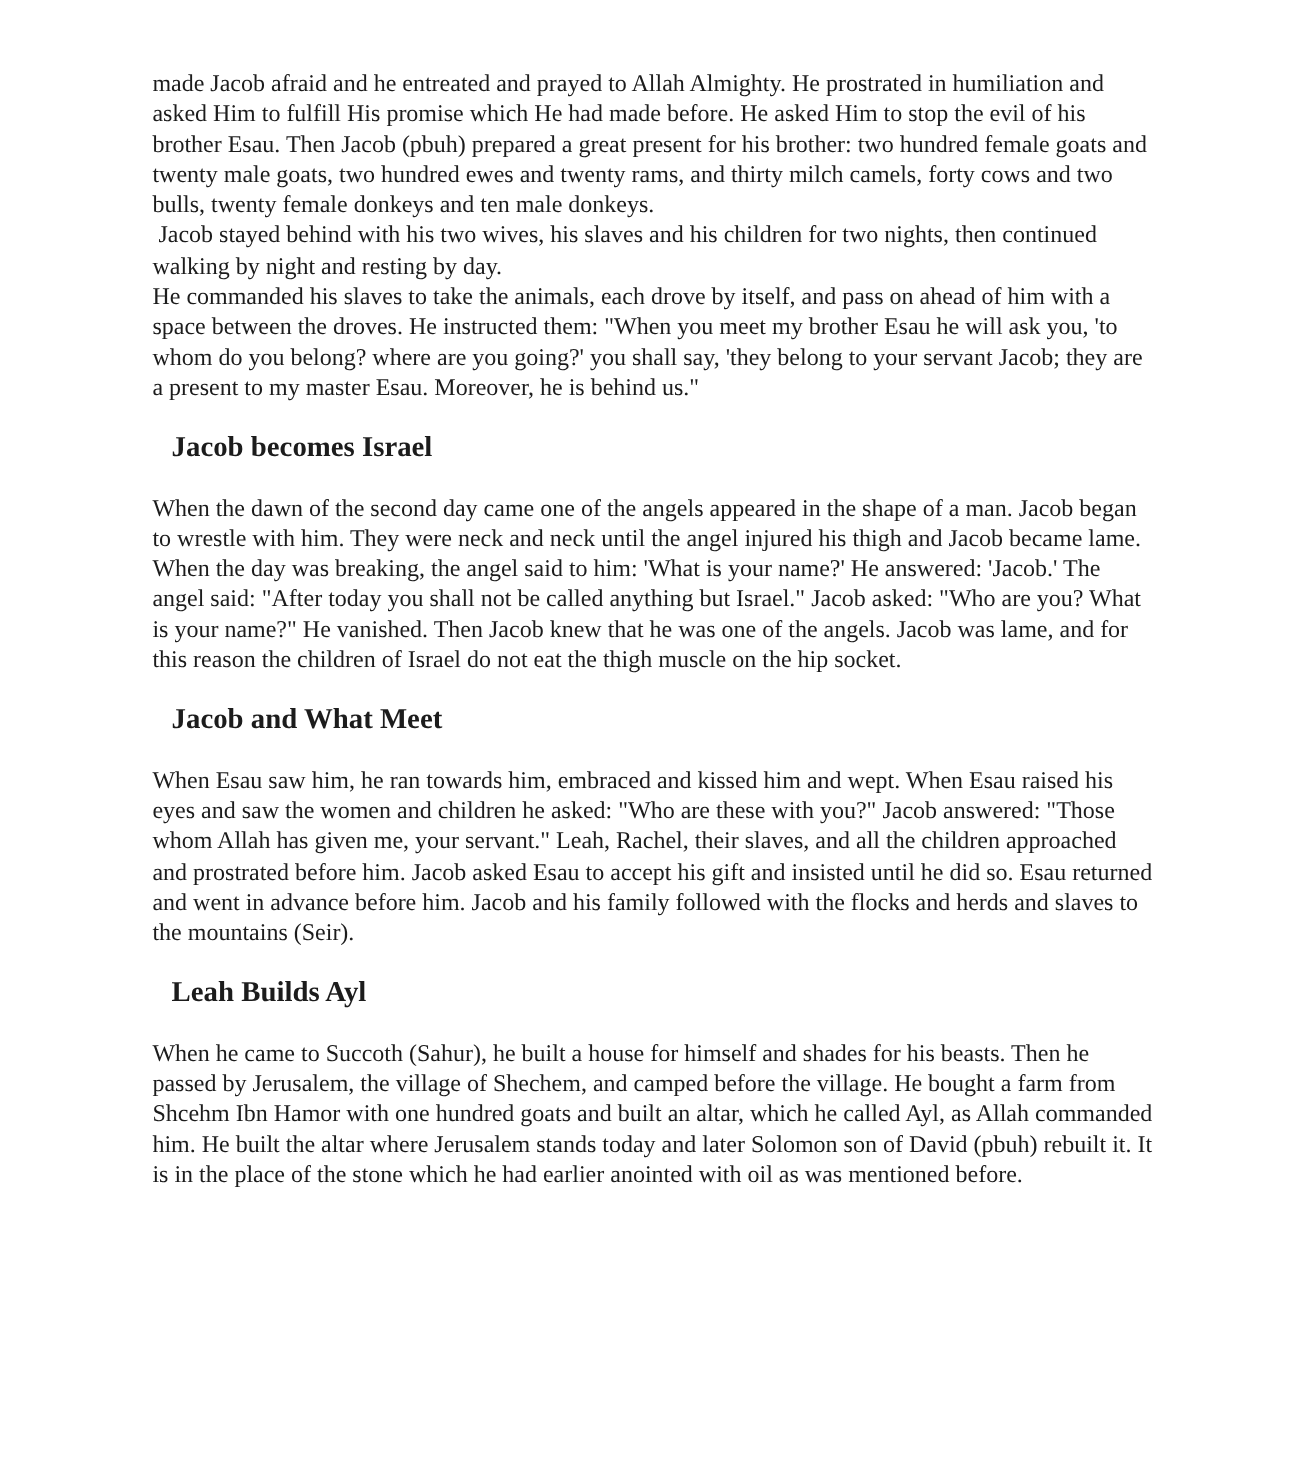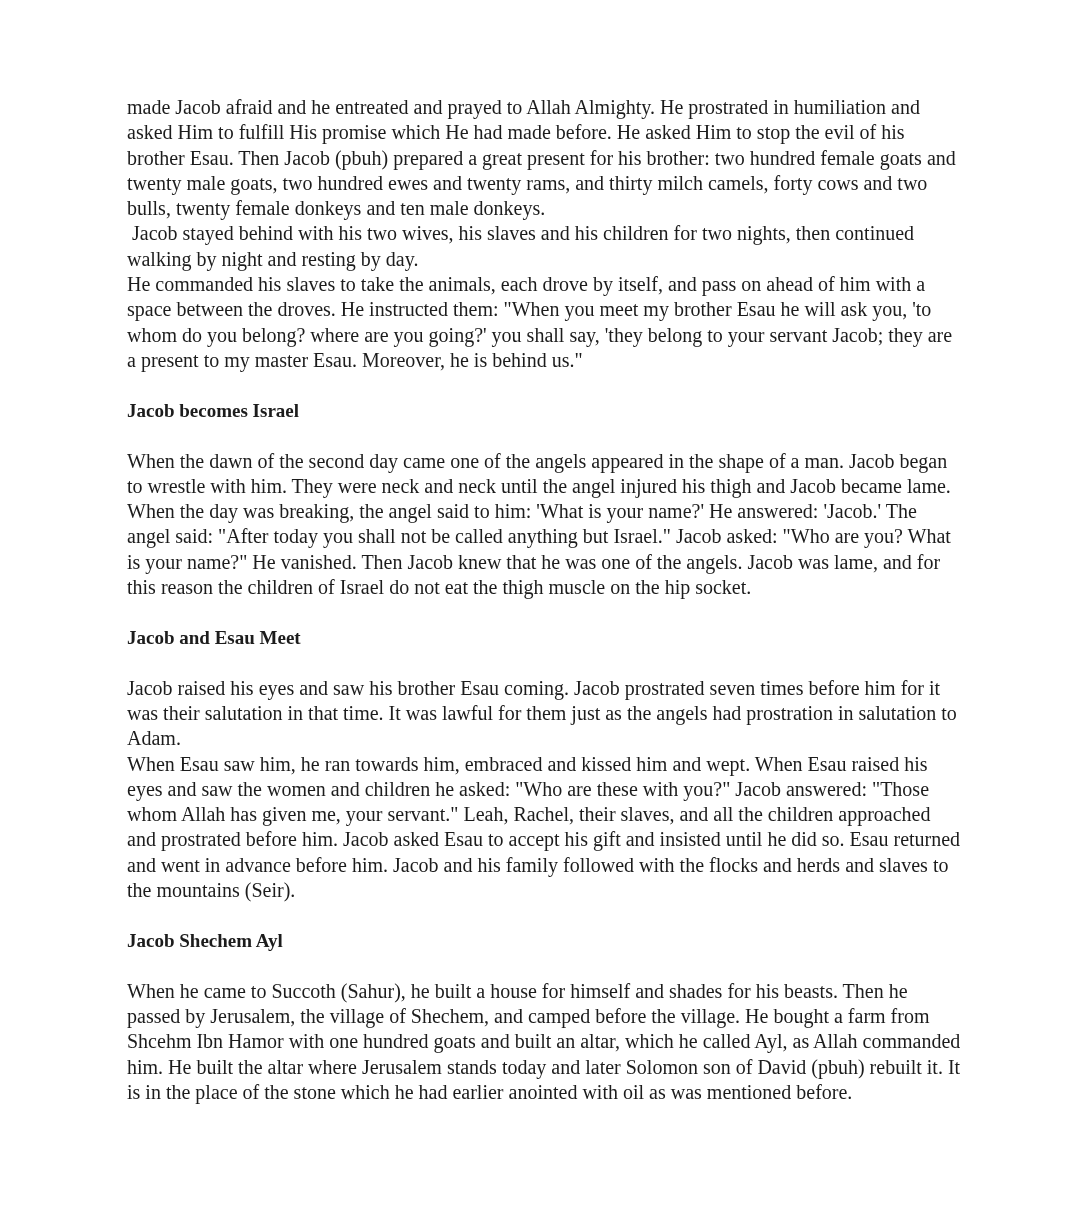--- a/index.html
+++ b/index.html
@@ -10,57 +10,56 @@
   body {
     width: 1086px;
     height: 1220px;
     overflow: hidden;
     position: relative;
   }
   .page {
     box-sizing: border-box;
     width: 1086px;
     height: 1220px;
-    padding: 95px 125px 0 127px;
+    padding: 58px 125px 0 127px;
     background: #ffffff;
     font-family: "Liberation Serif", "DejaVu Serif", serif;
     font-size: 20px;
     line-height: 25.3px;
     color: #1c1c1c;
     text-rendering: optimizeLegibility;
   }
   .para {
     margin: 0;
     text-align: left;
   }
   .heading {
-    margin: 25px 0;
+    margin: 25px 16px;
     font-weight: bold;
-    font-size: 19px;
+    font-size: 24px;
     line-height: 25.3px;
   }
   .gap-above {
   }
 </style>
 </head>
 <body>
 
 <div class="page">
   <p class="para">made Jacob afraid and he entreated and prayed to Allah Almighty. He prostrated in humiliation and asked Him to fulfill His promise which He had made before. He asked Him to stop the evil of his brother Esau. Then Jacob (pbuh) prepared a great present for his brother: two hundred female goats and twenty male goats, two hundred ewes and twenty rams, and thirty milch camels, forty cows and two bulls, twenty female donkeys and ten male donkeys.</p>
 
   <p class="para">&nbsp;Jacob stayed behind with his two wives, his slaves and his children for two nights, then continued walking by night and resting by day.</p>
 
   <p class="para">He commanded his slaves to take the animals, each drove by itself, and pass on ahead of him with a space between the droves. He instructed them: "When you meet my brother Esau he will ask you, 'to whom do you belong? where are you going?' you shall say, 'they belong to your servant Jacob; they are a present to my master Esau. Moreover, he is behind us."</p>
 
   <h3 class="heading">Jacob becomes Israel</h3>
 
   <p class="para">When the dawn of the second day came one of the angels appeared in the shape of a man. Jacob began to wrestle with him. They were neck and neck until the angel injured his thigh and Jacob became lame. When the day was breaking, the angel said to him: 'What is your name?' He answered: 'Jacob.' The angel said: "After today you shall not be called anything but Israel." Jacob asked: "Who are you? What is your name?" He vanished. Then Jacob knew that he was one of the angels. Jacob was lame, and for this reason the children of Israel do not eat the thigh muscle on the hip socket.</p>
 
-  <h3 class="heading">Jacob and Esau Meet</h3>
+  <h3 class="heading">Jacob and What Meet</h3>
 
-  <p class="para">Jacob raised his eyes and saw his brother Esau coming. Jacob prostrated seven times before him for it was their salutation in that time. It was lawful for them just as the angels had prostration in salutation to Adam.</p>
 
   <p class="para gap-above">When Esau saw him, he ran towards him, embraced and kissed him and wept. When Esau raised his eyes and saw the women and children he asked: "Who are these with you?" Jacob answered: "Those whom Allah has given me, your servant." Leah, Rachel, their slaves, and all the children approached and prostrated before him. Jacob asked Esau to accept his gift and insisted until he did so. Esau returned and went in advance before him. Jacob and his family followed with the flocks and herds and slaves to the mountains (Seir).</p>
 
-  <h3 class="heading">Jacob Shechem Ayl</h3>
+  <h3 class="heading">Leah Builds Ayl</h3>
 
   <p class="para">When he came to Succoth (Sahur), he built a house for himself and shades for his beasts. Then he passed by Jerusalem, the village of Shechem, and camped before the village. He bought a farm from Shcehm Ibn Hamor with one hundred goats and built an altar, which he called Ayl, as Allah commanded him. He built the altar where Jerusalem stands today and later Solomon son of David (pbuh) rebuilt it. It is in the place of the stone which he had earlier anointed with oil as was mentioned before.</p>
 </div>
 
 </body></html>

